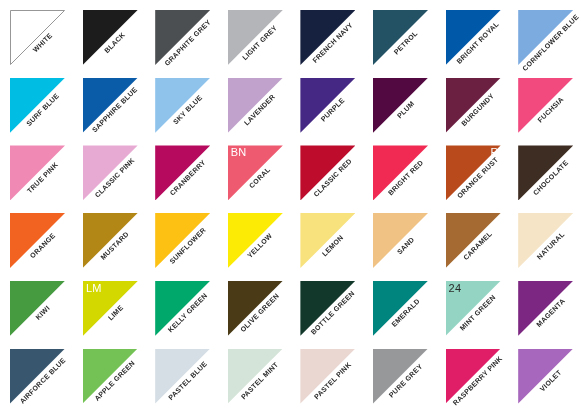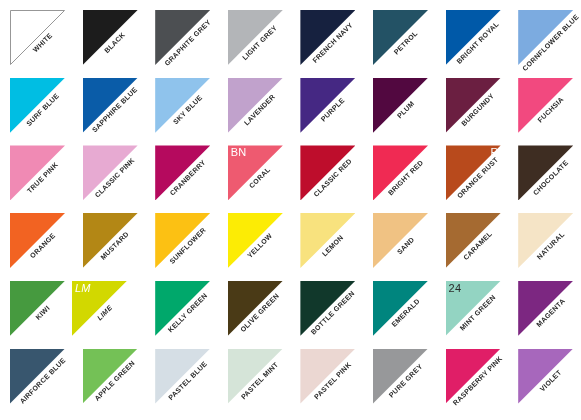--- a/index.html
+++ b/index.html
@@ -211,21 +211,21 @@
       <span class="swatch-label" style="color: rgb(43, 43, 43);">CARAMEL</span>
     </div>
     <div class="swatch-cell" style="left: 518.2px; top: 213.1px; width: 55px; height: 55px;">
       <div class="swatch-tri" style="background: rgb(245, 228, 198); width: 55px; height: 55px;"></div>
       <span class="swatch-label" style="color: rgb(43, 43, 43);">NATURAL</span>
     </div>
     <div class="swatch-cell" style="left: 10px; top: 280.8px; width: 55px; height: 55px;">
       <div class="swatch-tri" style="background: rgb(70, 154, 63); width: 55px; height: 55px;"></div>
       <span class="swatch-label" style="color: rgb(43, 43, 43);">KIWI</span>
     </div>
-    <div class="swatch-cell" style="left: 72px; top: 280.8px; width: 55px; height: 55px; font-style: italic;">
+    <div class="swatch-cell" style="left: 83px; top: 280.8px; width: 55px; height: 55px;">
       <div class="swatch-tri" style="background: rgb(210, 216, 0); width: 55px; height: 55px;"></div>
       <span class="swatch-badge" style="color: rgb(255, 255, 255);">LM</span>
       <span class="swatch-label" style="color: rgb(43, 43, 43);">LIME</span>
     </div>
     <div class="swatch-cell" style="left: 155.2px; top: 280.8px; width: 55px; height: 55px;">
       <div class="swatch-tri" style="background: rgb(0, 168, 107); width: 55px; height: 55px;"></div>
       <span class="swatch-label" style="color: rgb(43, 43, 43);">KELLY GREEN</span>
     </div>
     <div class="swatch-cell" style="left: 227.8px; top: 280.8px; width: 55px; height: 55px;">
       <div class="swatch-tri" style="background: rgb(74, 58, 22); width: 55px; height: 55px;"></div>

